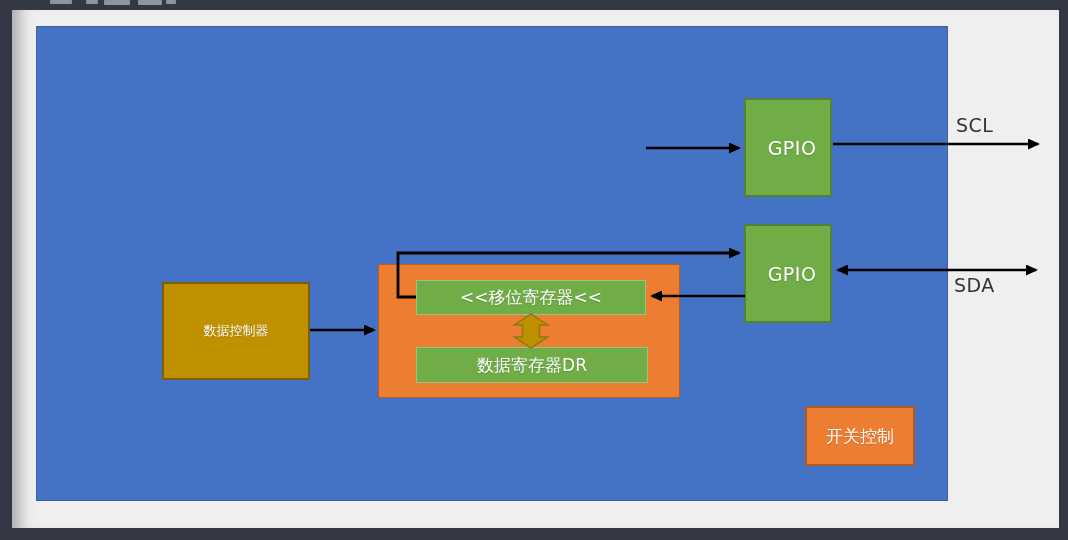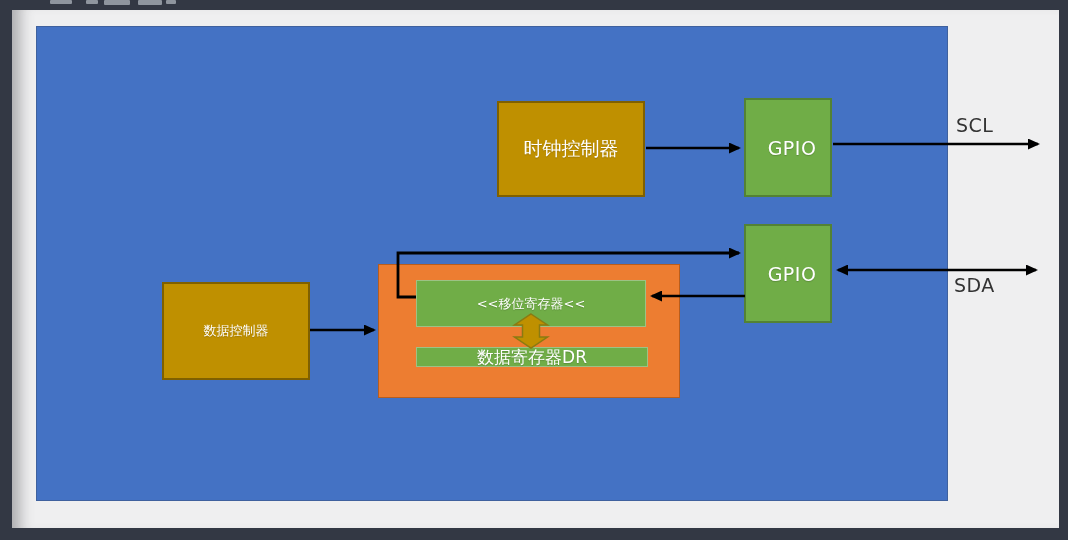--- a/index.html
+++ b/index.html
@@ -34,22 +34,22 @@
   .green{background:var(--green,#70ad47);border:2px solid var(--green_border,#538234);padding-left:8px;}
   .green-inner{background:var(--green,#70ad47);border:1px solid #9dc284;}
   .orange{background:var(--orange,#ed7d31);border:2px solid var(--orange_border,#ae5a21);}
   .orange-container{background:var(--orange,#ed7d31);border:1.5px solid #b85d1d;}
 
   .clock{left:497px;top:101px;width:148px;height:96px;font-size:19px;}
   .gpio1{left:744px;top:98px;width:88px;height:99px;font-size:19px;letter-spacing:.5px;}
   .gpio2{left:744px;top:224px;width:88px;height:99px;font-size:19px;letter-spacing:.5px;}
   .datactl{left:162px;top:282px;width:148px;height:98px;font-size:13px;}
   .container-box{left:378px;top:264px;width:302px;height:134px;position:absolute;box-sizing:border-box;}
-  .shiftreg{left:416px;top:280px;width:230px;height:47px;font-size:13px;}
-  .datareg{left:416px;top:347px;width:232px;height:20px;font-size:17px;}
+  .shiftreg{left:416px;top:280px;width:230px;height:35px;font-size:17px;}
+  .datareg{left:416px;top:347px;width:232px;height:36px;font-size:17px;}
   .switchctl{left:805px;top:406px;width:110px;height:60px;font-size:17px;}
 
   .sig-label{
     position:absolute;color:#333333;font-size:19px;letter-spacing:.5px;
   }
   .scl{left:956px;top:114px;}
   .sda{left:954px;top:274px;}
 
   svg.arrows{position:absolute;left:0;top:0;width:1068px;height:540px;pointer-events:none;}
 </style>
@@ -63,23 +63,20 @@
   <div class="frag" style="left:104px;top:0;width:26px;height:5px;"></div>
   <div class="frag" style="left:138px;top:0;width:24px;height:5px;"></div>
   <div class="frag" style="left:166px;top:0;width:10px;height:4px;"></div>
 
   <div class="panel"></div>
 
   <div class="canvas"></div>
 
   <div class="container-box orange-container"></div>
 
-  <div class="block gold clock">
-    <span>时钟控制器</span>
-  </div>
 
   <div class="block green gpio1">
     <span>GPIO</span>
   </div>
 
   <div class="block green gpio2">
     <span>GPIO</span>
   </div>
 
   <div class="block gold datactl">
@@ -87,20 +84,23 @@
   </div>
 
   <div class="block green-inner shiftreg">
     <span>&lt;&lt;移位寄存器&lt;&lt;</span>
   </div>
 
   <div class="block green-inner datareg">
     <span>数据寄存器DR</span>
   </div>
 
+  <div class="block orange switchctl">
+    <span>开关控制</span>
+  </div>
 
   <span class="sig-label scl">SCL</span>
   <span class="sig-label sda">SDA</span>
 
   <svg class="arrows" viewBox="0 0 1068 540">
     <defs>
       <marker id="ah" markerUnits="userSpaceOnUse" markerWidth="12" markerHeight="11" refX="10" refY="5.5" orient="auto-start-reverse">
         <path d="M0,0 L12,5.5 L0,11 Z" fill="#000"></path>
       </marker>
     </defs>

